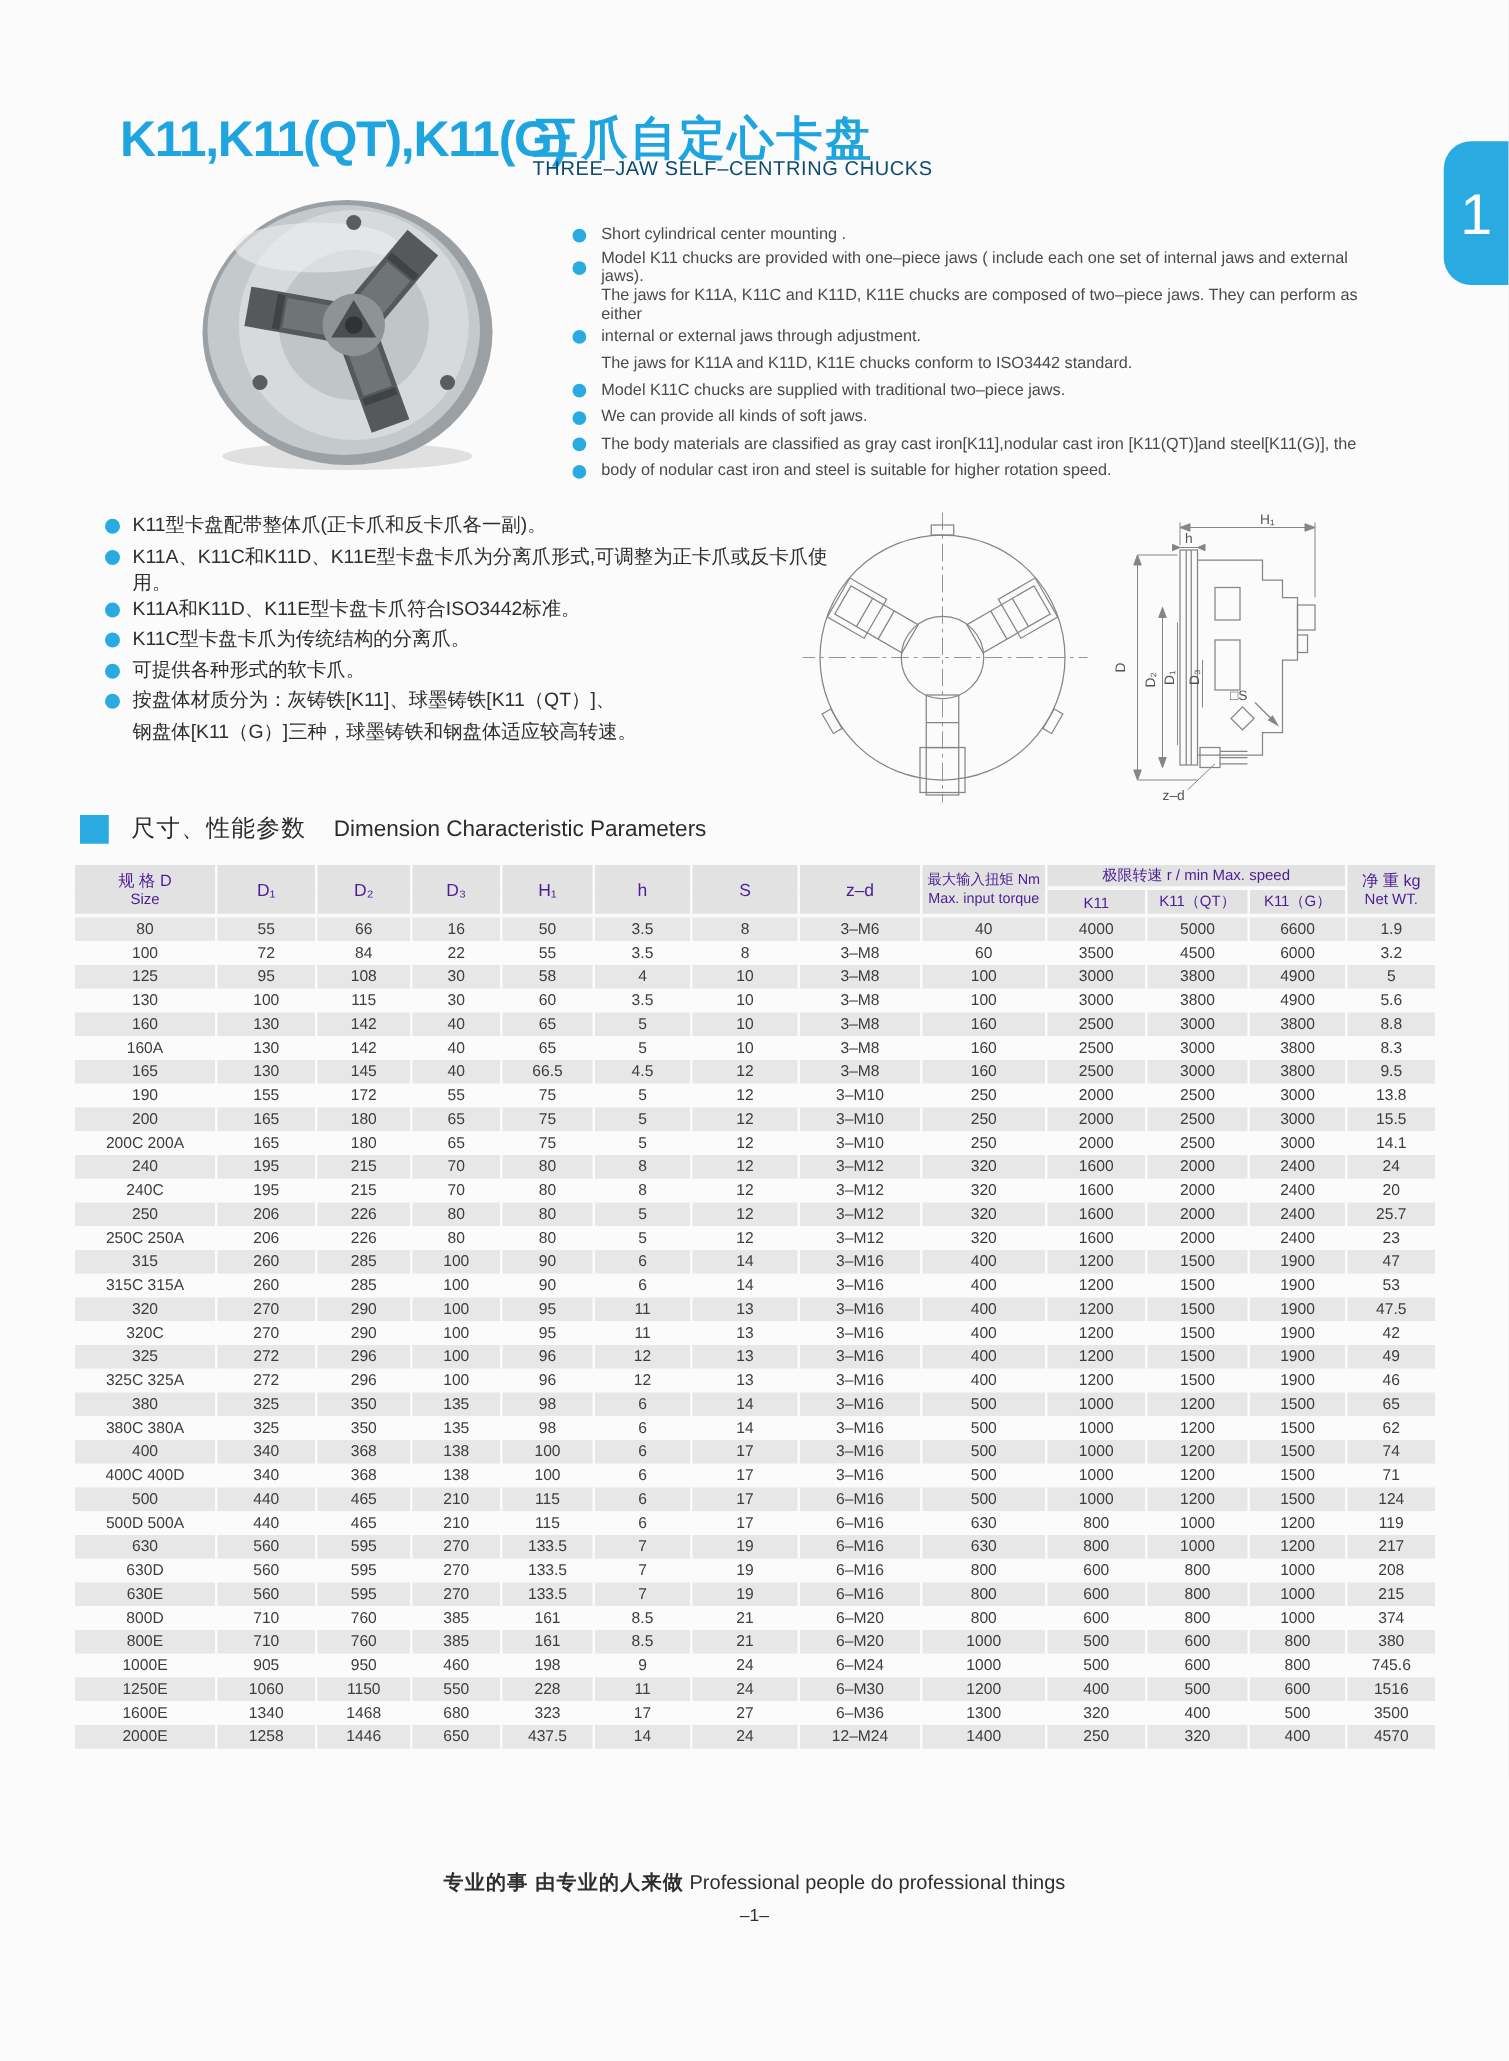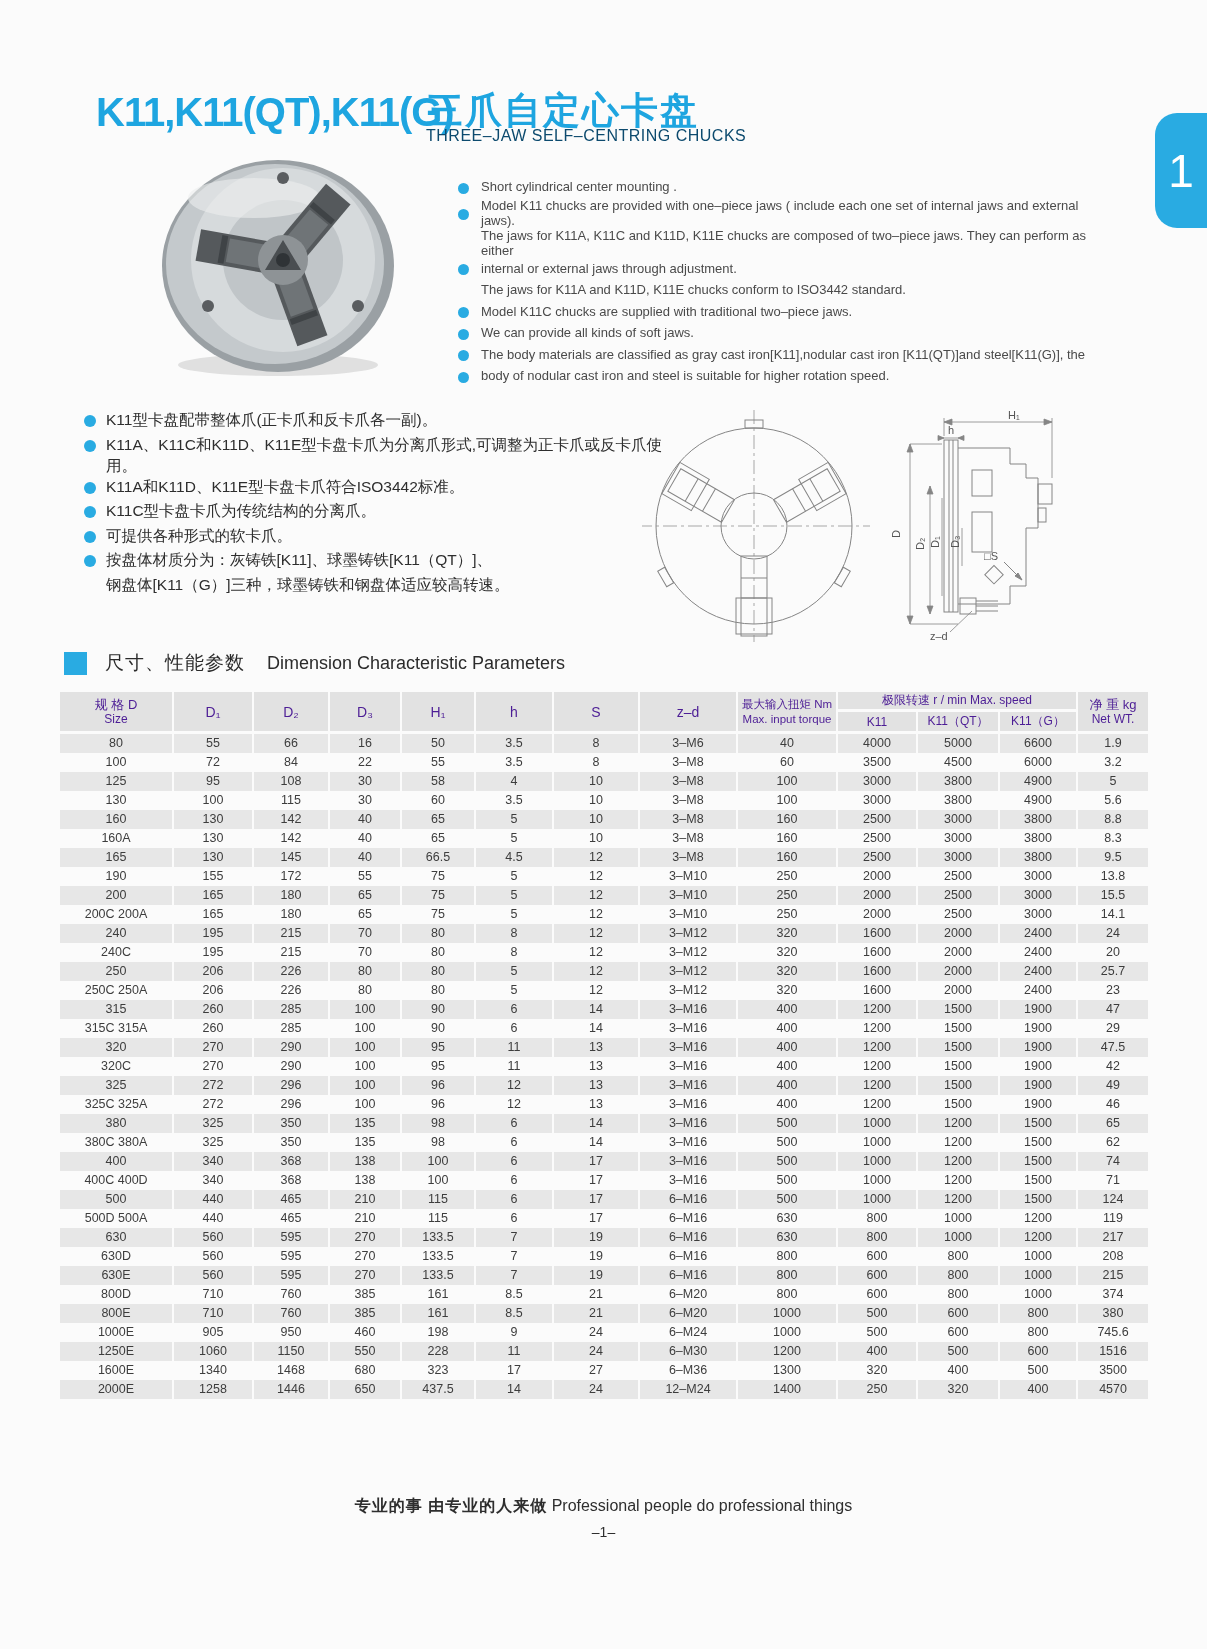--- a/index.html
+++ b/index.html
@@ -538,21 +538,21 @@
           <td>285</td>
           <td>100</td>
           <td>90</td>
           <td>6</td>
           <td>14</td>
           <td>3–M16</td>
           <td>400</td>
           <td>1200</td>
           <td>1500</td>
           <td>1900</td>
-          <td>29</td>
+          <td>53</td>
         </tr>
         <tr>
           <td>320</td>
           <td>270</td>
           <td>290</td>
           <td>100</td>
           <td>95</td>
           <td>11</td>
           <td>13</td>
           <td>3–M16</td>

